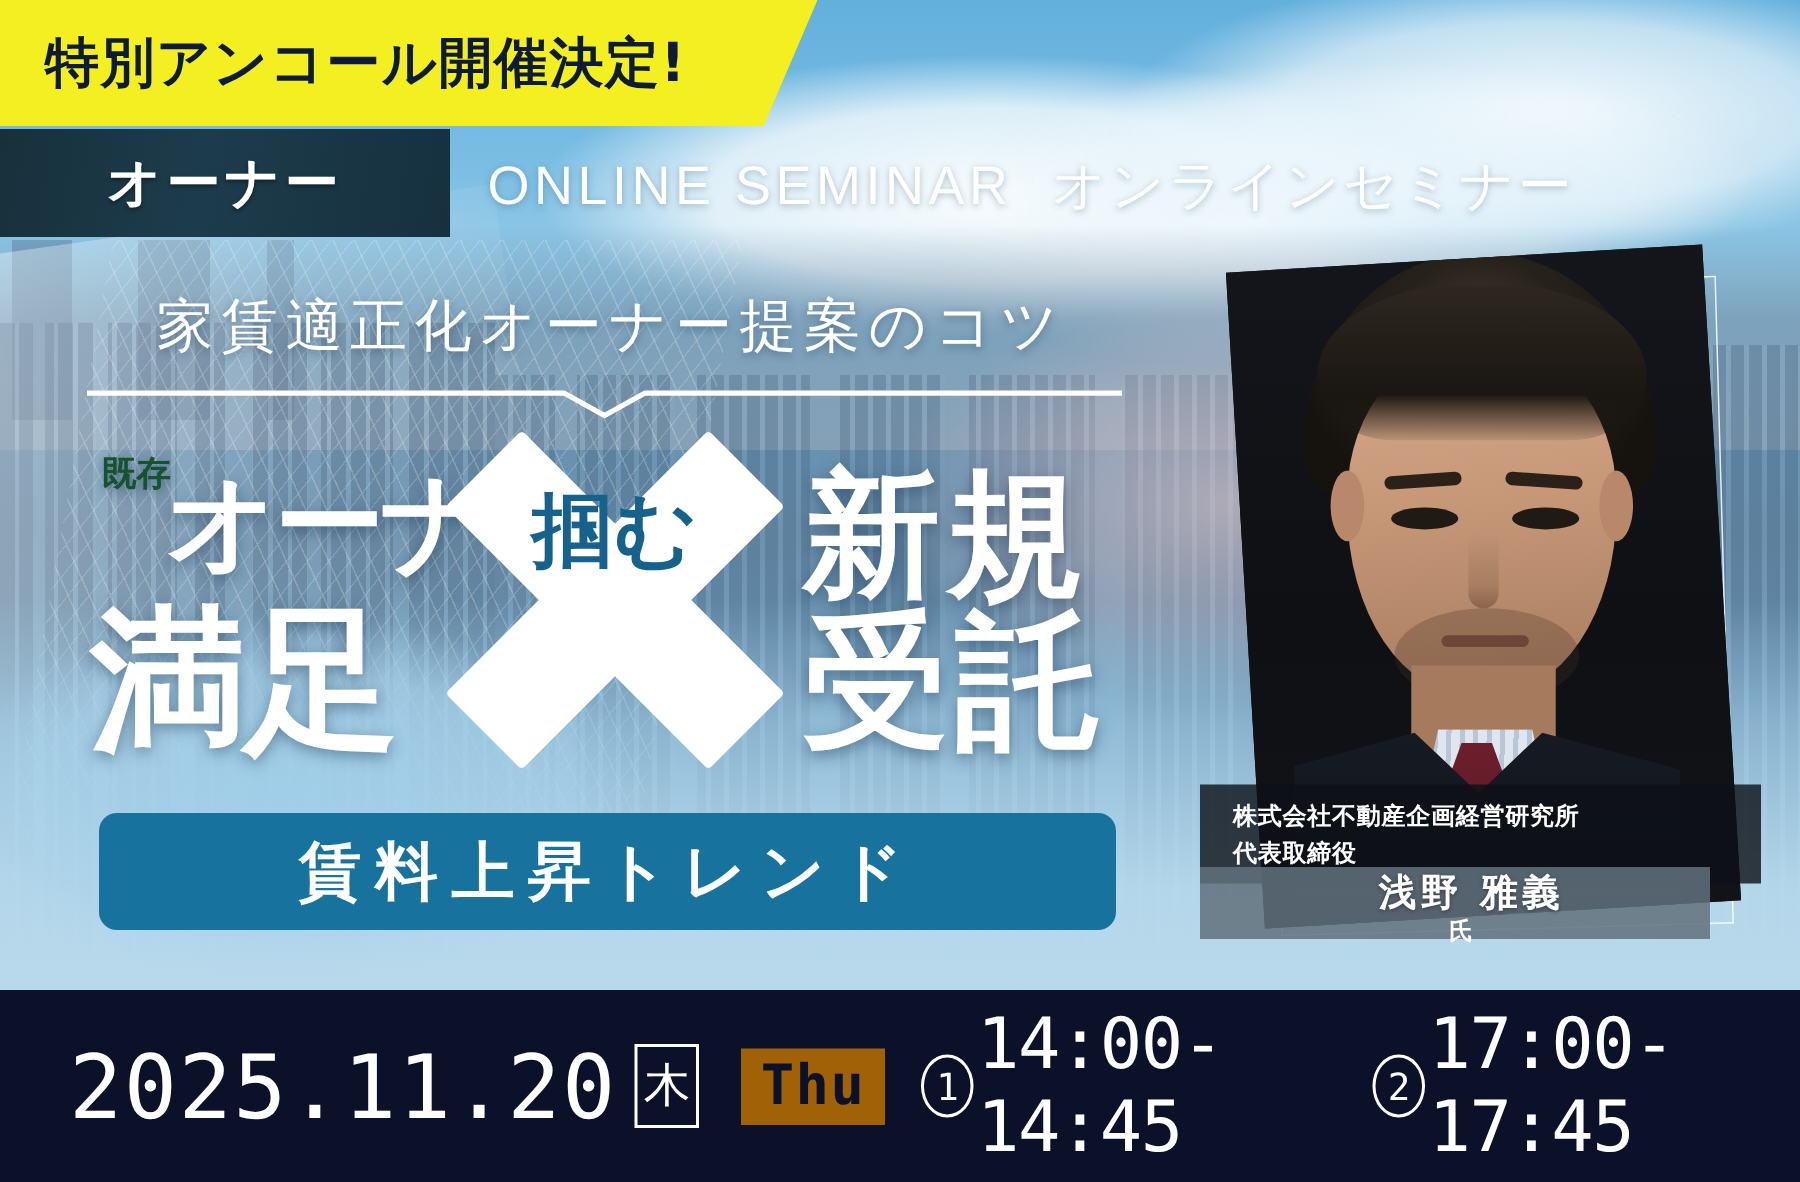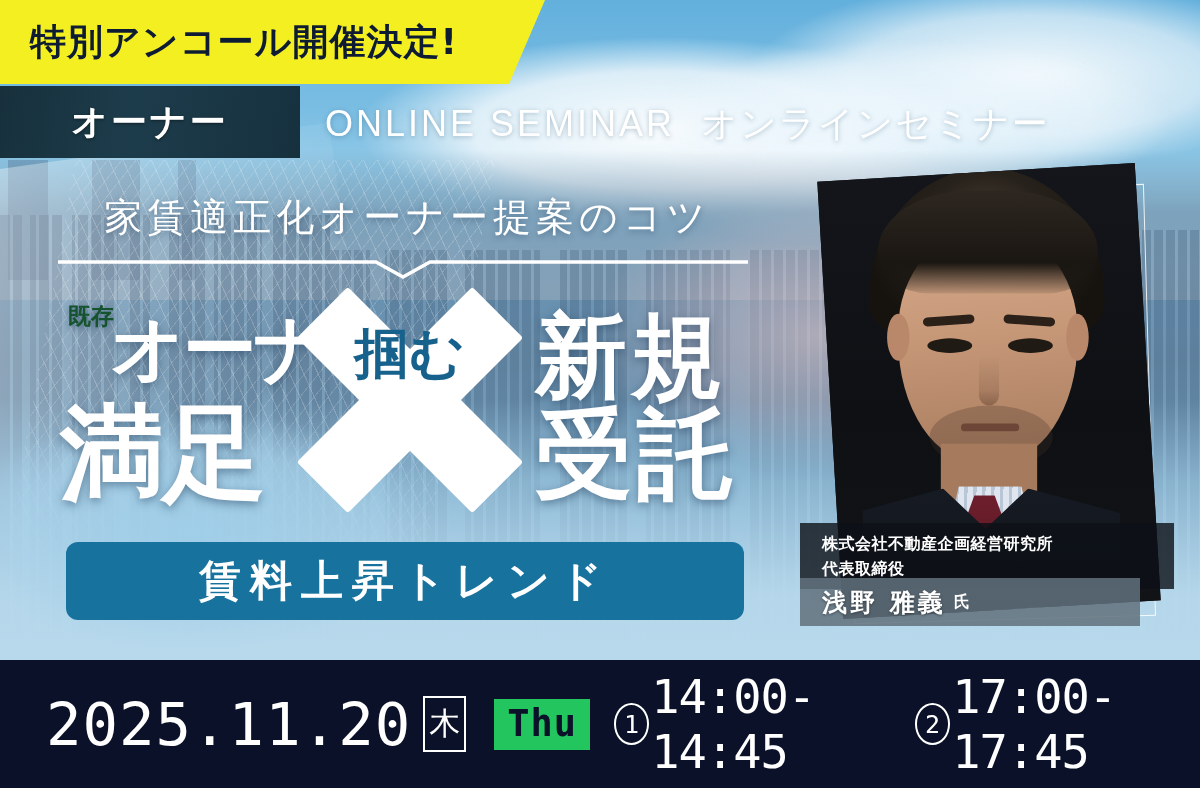--- a/index.html
+++ b/index.html
@@ -228,21 +228,21 @@
   
   .speaker-org{
     position:absolute;left:800px;top:523px;width:340px;padding:8px 12px 8px 22px;
     background:rgba(12,16,22,.80);
     color:#ffffff;font-size:16px;line-height:25px;font-weight:bold;letter-spacing:.5px;
     font-family:"DejaVu Sans","Liberation Sans",sans-serif;
   }
   .speaker-name{
     position:absolute;left:800px;top:578px;width:340px;height:48px;
     background:rgba(97,113,125,.86);
-    display:flex;align-items:center;
+    display:flex;align-items:center;flex-direction:column;
   }
   .speaker-name .nm{
     margin-left:22px;color:#ffffff;font-size:25px;font-weight:bold;letter-spacing:3px;
     font-family:"DejaVu Sans","Liberation Sans",sans-serif;
     text-shadow:0 1px 3px rgba(0,0,0,.4);
   }
   .speaker-name .sfx{margin-left:8px;color:#ffffff;font-size:16px;font-weight:bold;}
 
   
   .datebar{
@@ -253,21 +253,21 @@
     margin-left:46px;color:#ffffff;font-size:59px;font-weight:500;letter-spacing:1px;
     font-family:"DejaVu Sans Mono","Liberation Mono",monospace;
   }
   .kanji-box{
     margin-left:12px;width:47px;height:52px;border:2px solid #ffffff;
     display:flex;align-items:center;justify-content:center;
     color:#ffffff;font-size:31px;font-weight:500;
     font-family:"DejaVu Sans","Liberation Sans",sans-serif;
   }
   .thu-box{
-    margin-left:28px;background:#22c55e;color:#0a1128;
+    margin-left:28px;background:#a16207;color:#0a1128;
     padding:3px 13px 5px;font-size:37px;font-weight:bold;letter-spacing:1px;
     font-family:"DejaVu Sans Mono","Liberation Mono",monospace;
   }
   .slot{
     display:flex;align-items:center;color:#ffffff;
     font-family:"DejaVu Sans Mono","Liberation Mono",monospace;
   }
   .slot .num{
     width:38px;height:38px;border:2px solid #ffffff;border-radius:50%;
     display:flex;align-items:center;justify-content:center;font-size:25px;

